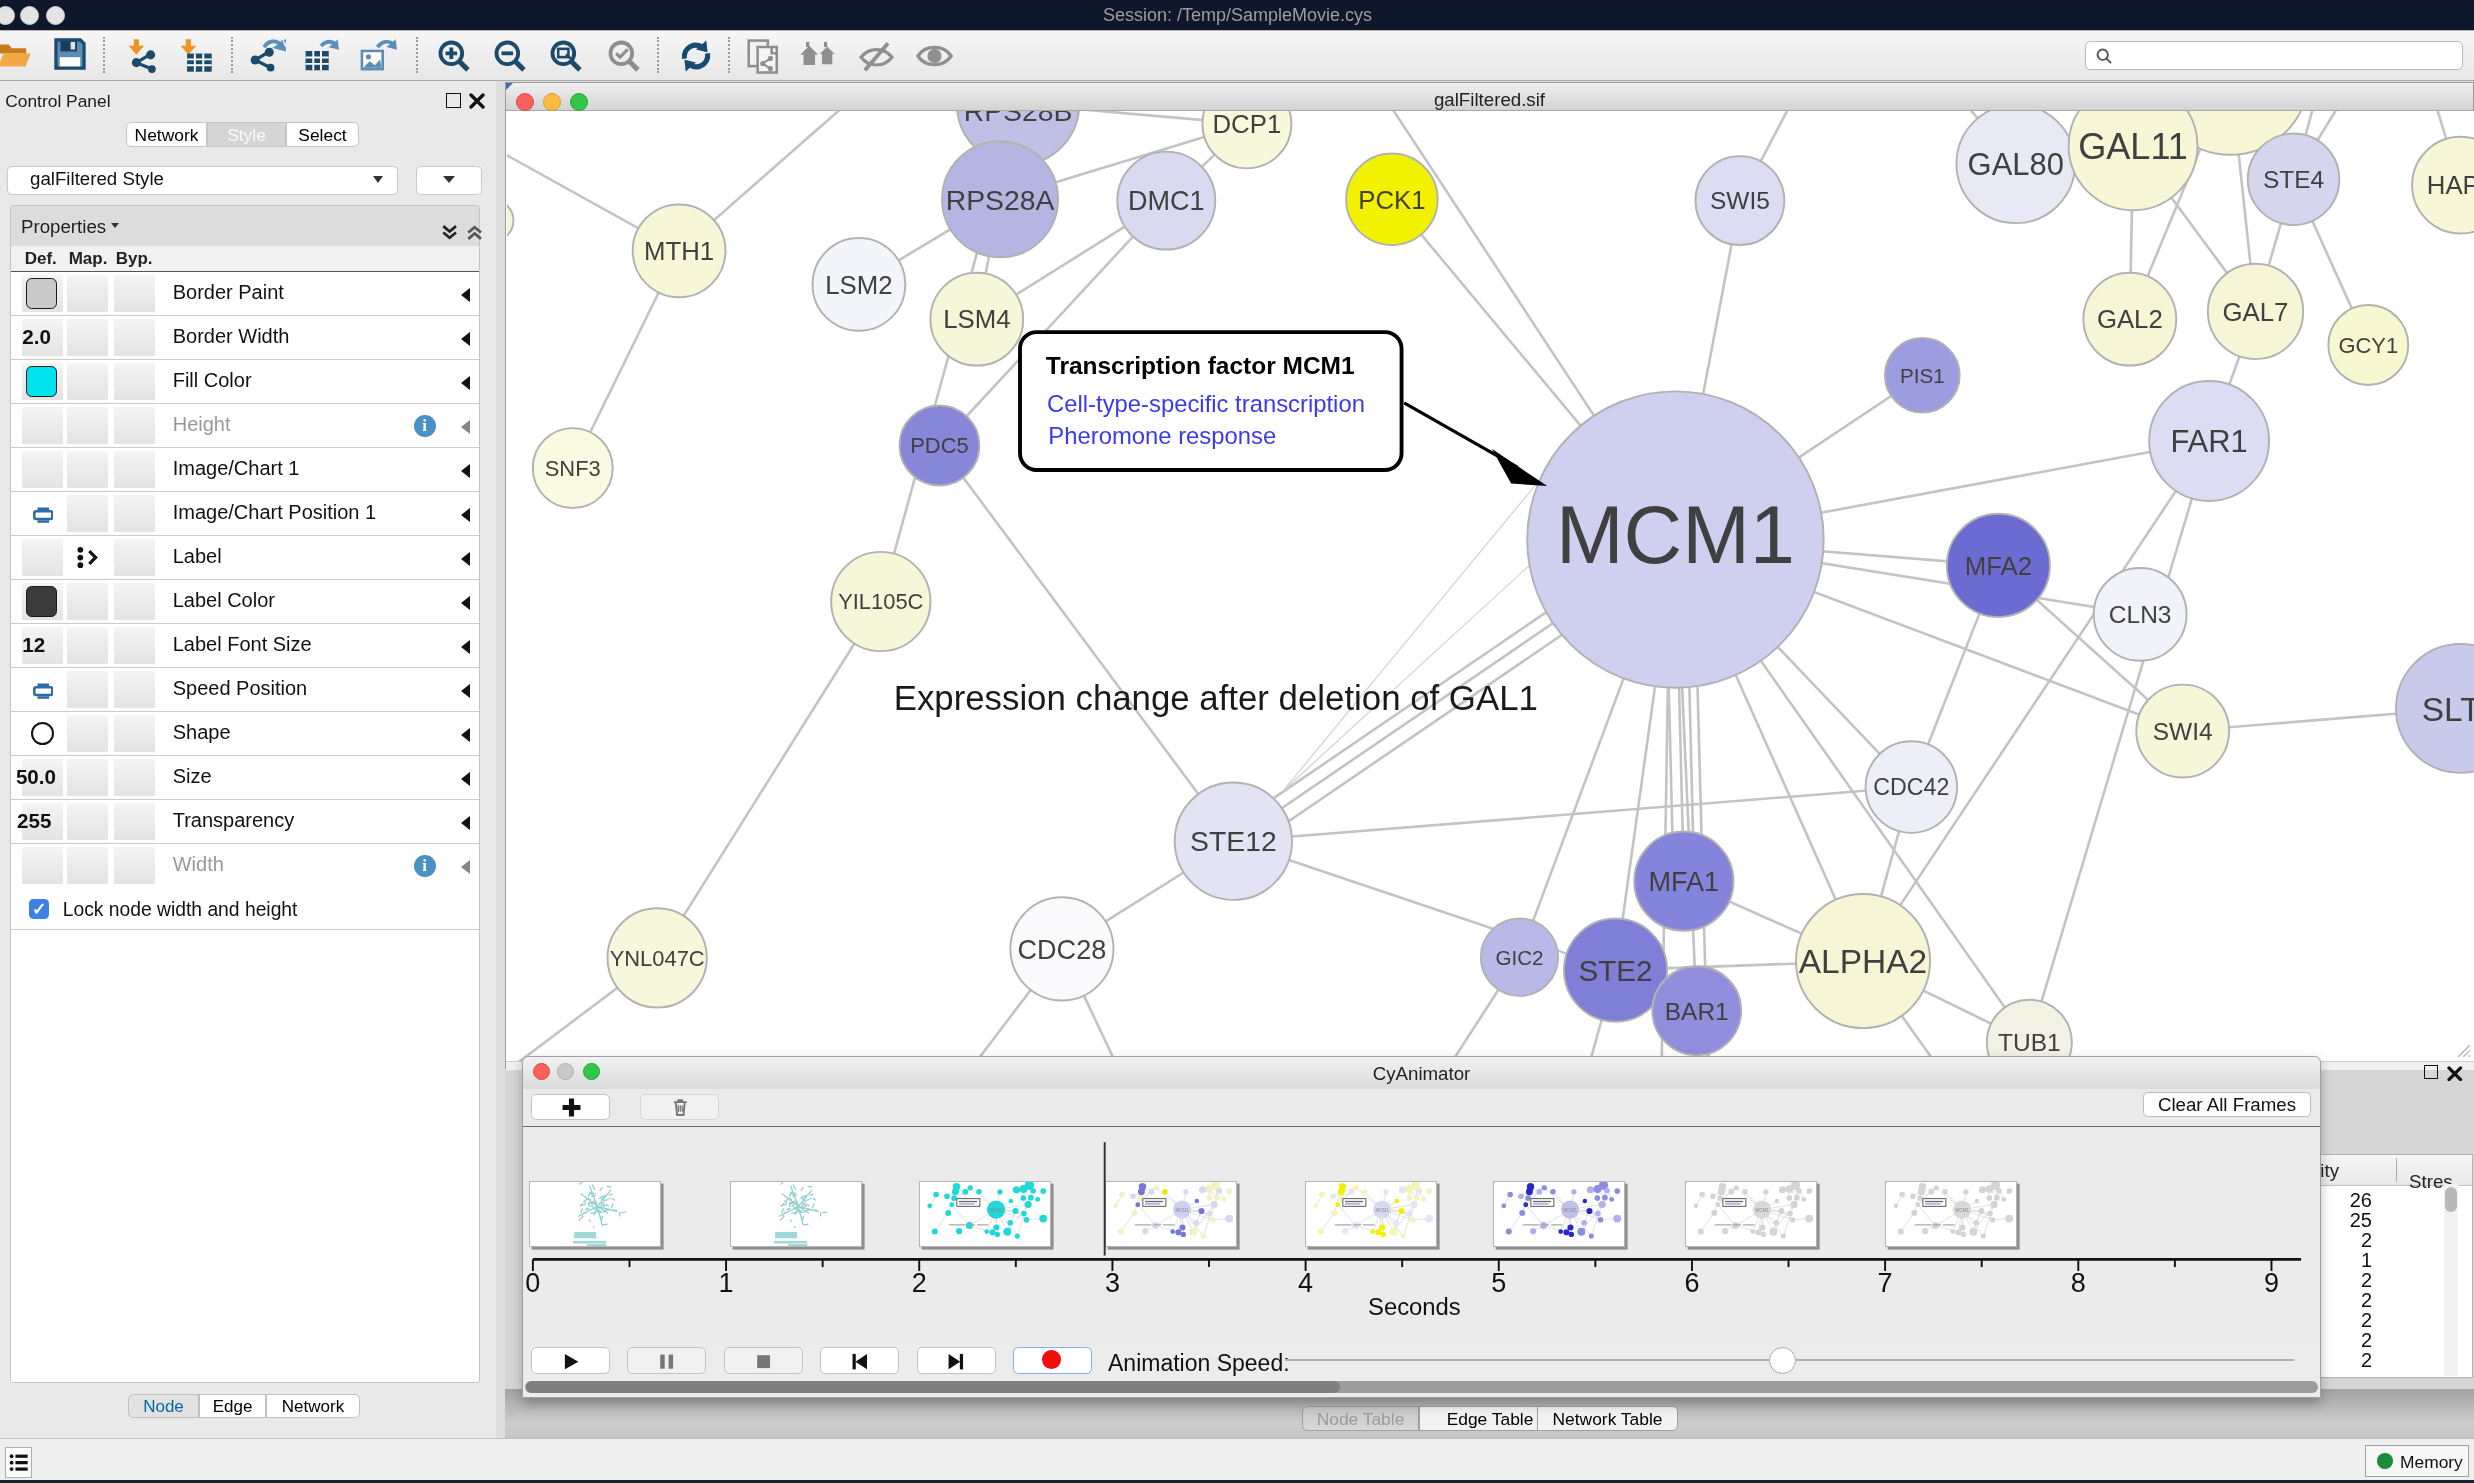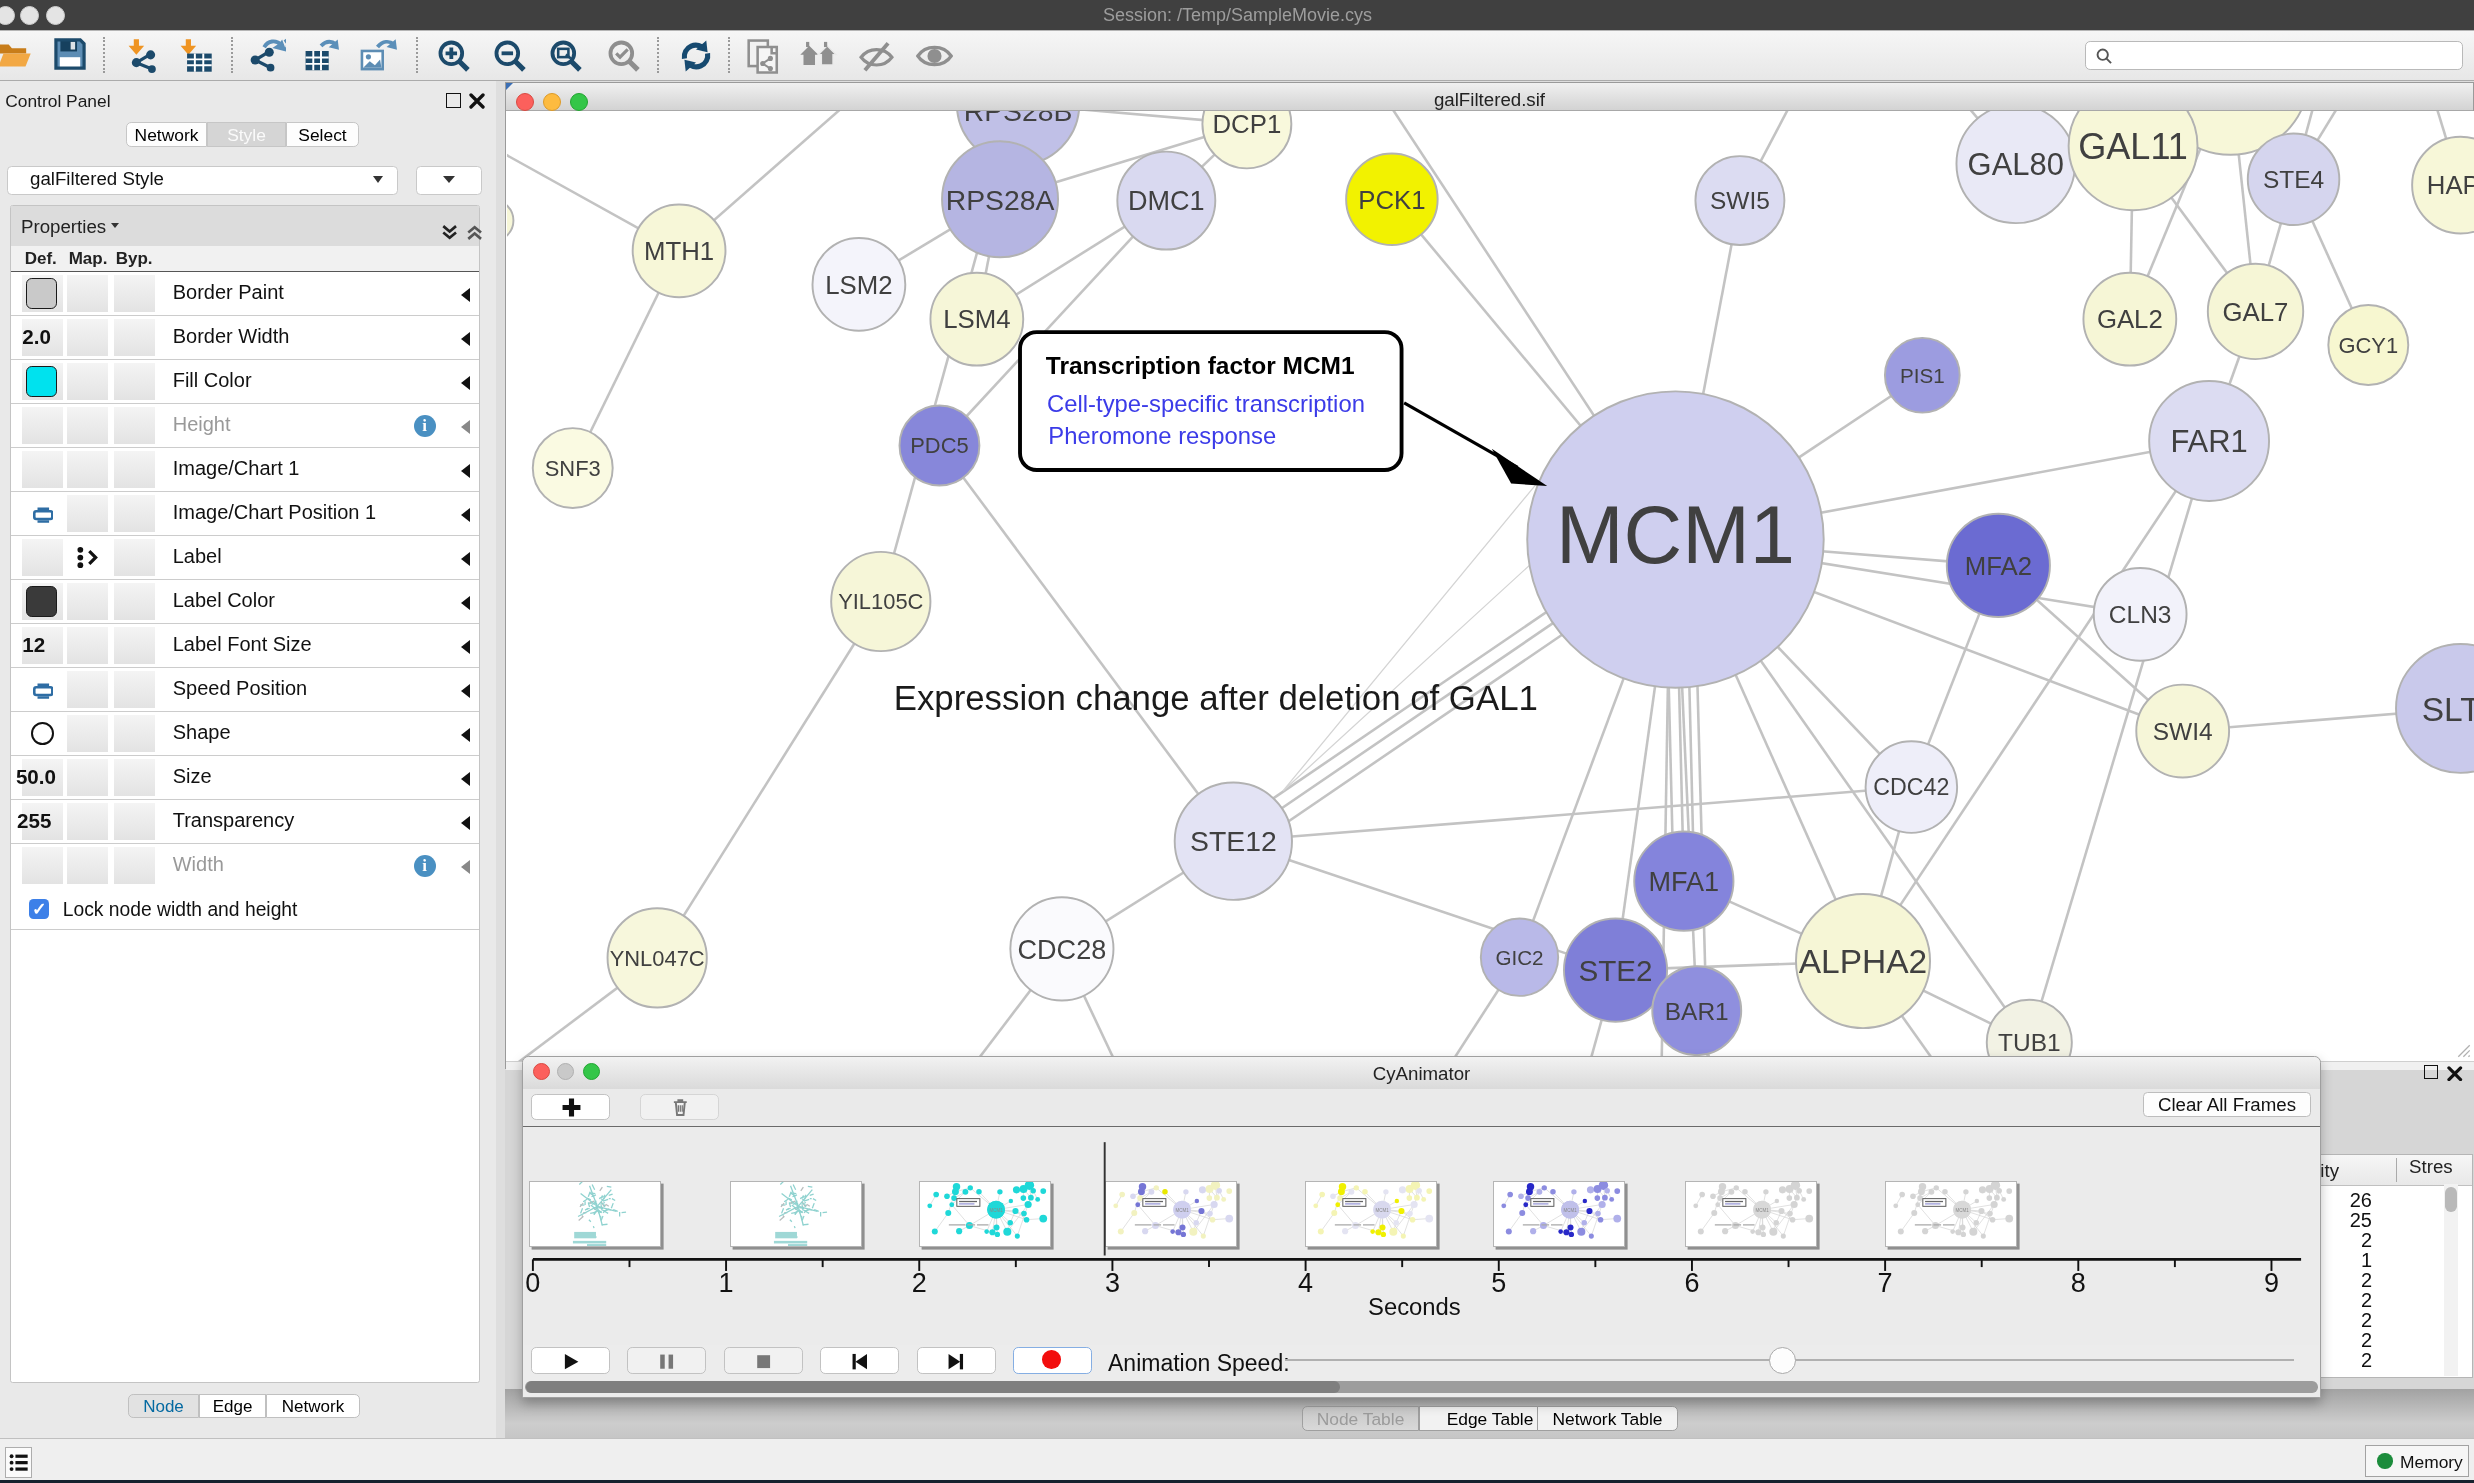--- a/index.html
+++ b/index.html
@@ -1,17 +1,17 @@
 <!DOCTYPE html>
 <html style="font-size:10.3px"><head>
 <meta charset="utf-8">
 <style>
 html,body{margin:0;padding:0;width:2475px;height:1484px;overflow:hidden;background:#dedede;font-family:"Liberation Sans",sans-serif;}
 .abs{position:absolute;}
-#titlebar{left:0;top:0;width:2475px;height:30px;background:#404040;border-bottom:0.6px solid #b5b5b5;}
+#titlebar{left:0;top:0;width:2475px;height:30px;background:#0f172a;border-bottom:0.6px solid #b5b5b5;}
 .tdot{position:absolute;top:5.8px;width:17px;height:17px;border-radius:50%;background:#e4e4e4;border:0.6px solid #cecece;}
 #ttext{position:absolute;top:5.2px;width:100%;text-align:center;font-size:18px;color:#9d9d9d;}
 #toolbar{left:0;top:31px;width:2475px;height:49px;background:linear-gradient(#f6f6f6,#e7e7e7);border-bottom:0.6px solid #ababab;}
 .tsep{position:absolute;top:6.4px;height:36px;width:0;border-left:2.6px dotted #9a9a9a;}
 .ticon{position:absolute;top:7px;}
 #search{position:absolute;left:2085px;top:10.3px;width:376px;height:27px;background:#fff;border:1.3px solid #b9b9b9;border-radius:5.2px;}
 #cpanel{left:0;top:81px;width:496px;height:1357px;background:#e9e9e9;}
 #cptitle{position:absolute;left:5.2px;top:10.3px;font-size:17.4px;color:#1a1a1a;}
 .wicon{position:absolute;top:13px;font-size:17px;color:#111;}
 #cptabs{position:absolute;left:126px;top:41px;height:24.5px;}
@@ -549,21 +549,21 @@
 </div>
 
 <div id="southpanel" class="abs">
   <div class="wicon" style="left:1919px;top:-5.2px;width:14px;height:14px;border:1.9px solid #111;box-sizing:border-box;"></div>
   <svg class="wicon" style="left:1942px;top:-4.5px" width="15.5" height="15.5" viewBox="0 0 24 24">
       <path d="M3 3 L21 21 M21 3 L3 21" stroke="#111" stroke-width="5" stroke-linecap="round"></path>
     </svg>
   <div style="position:absolute;left:1813px;top:84px;width:153px;height:222px;background:#fff;border:0.6px solid #b5b5b5;">
     <div style="position:absolute;left:0;top:0;width:100%;height:30px;background:linear-gradient(#f6f6f6,#e8e8e8);border-bottom:0.6px solid #c0c0c0;">
       <span style="position:absolute;left:1.3px;top:5.2px;font-size:18.7px;color:#222;">ity</span>
-      <span style="position:absolute;left:90px;top:1px;font-size:18.7px;color:#222;">Stres</span>
+      <span style="position:absolute;left:90px;top:16px;font-size:18.7px;color:#222;">Stres</span>
       <div style="position:absolute;left:77px;top:2.6px;width:0.6px;height:24.5px;background:#aaa;"></div>
     </div>
   </div>
   <div style="position:absolute;left:1939px;top:114px;width:14px;height:192px;background:#f2f2f2;"></div>
   <div style="position:absolute;left:1940px;top:117px;width:11.6px;height:24.5px;background:#b9b9b9;border-radius:5.8px;"></div>
 </div>
 <div class="num" style="left:2333px;top:1189px;">26</div>
 <div class="num" style="left:2333px;top:1209px;">25</div>
 <div class="num" style="left:2333px;top:1229px;">2</div>
 <div class="num" style="left:2333px;top:1249px;">1</div>

